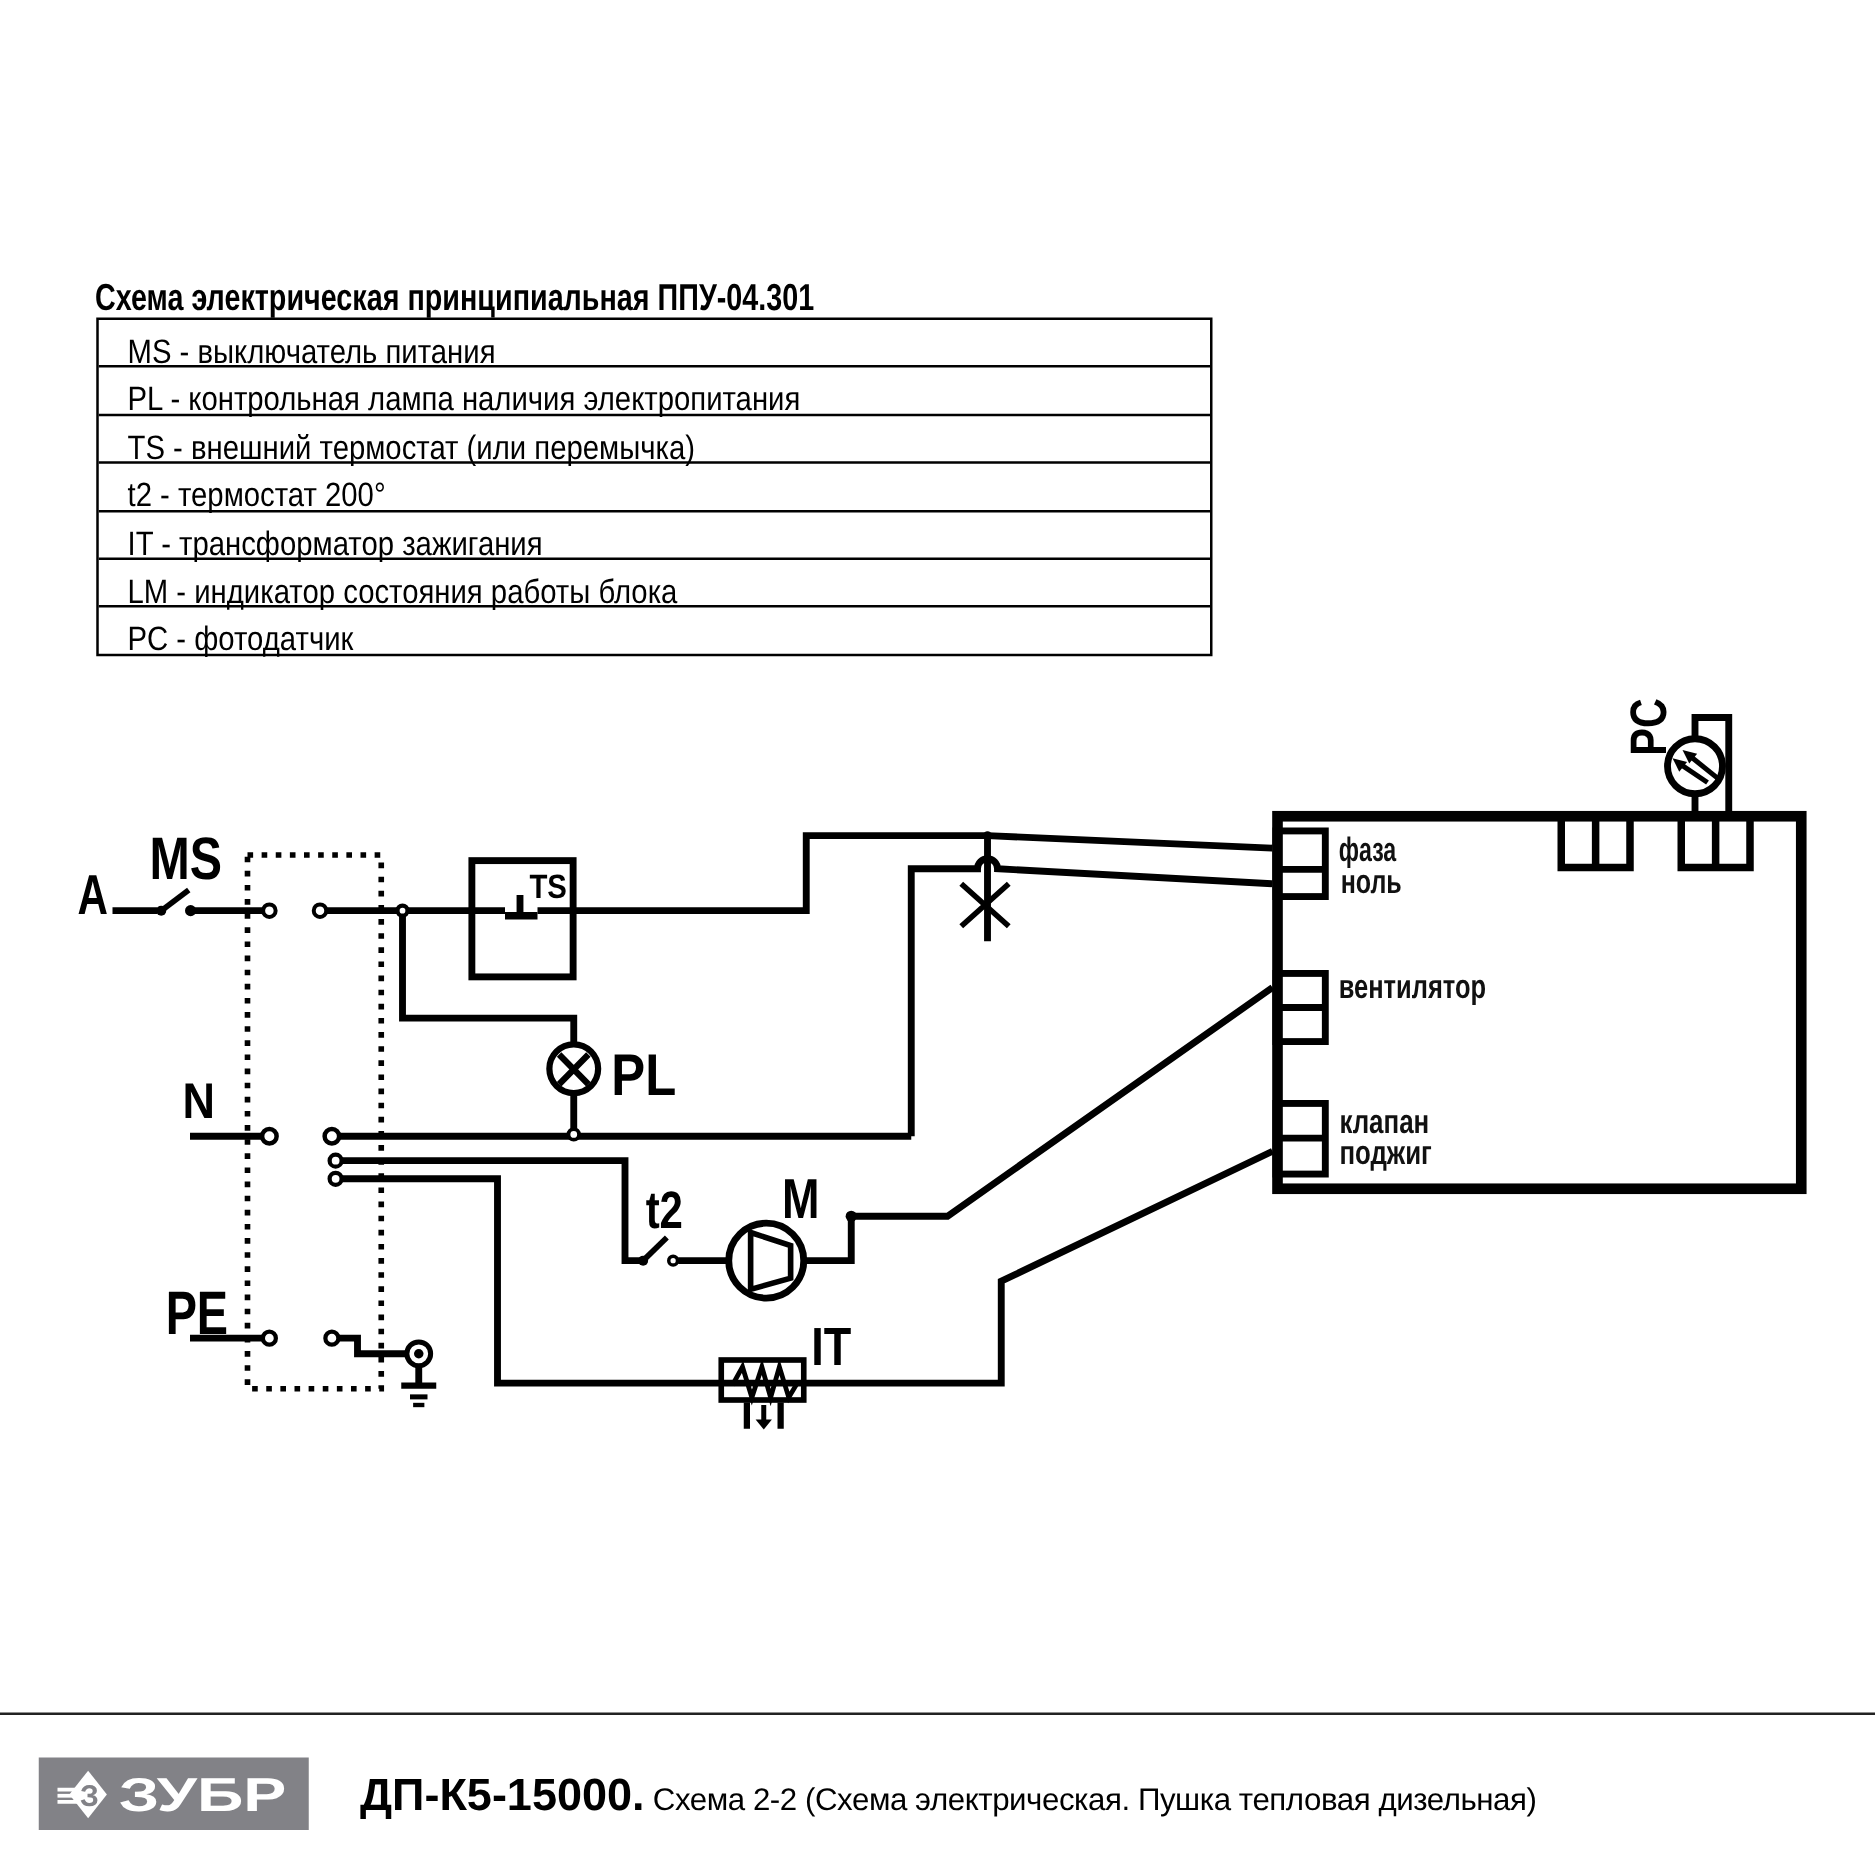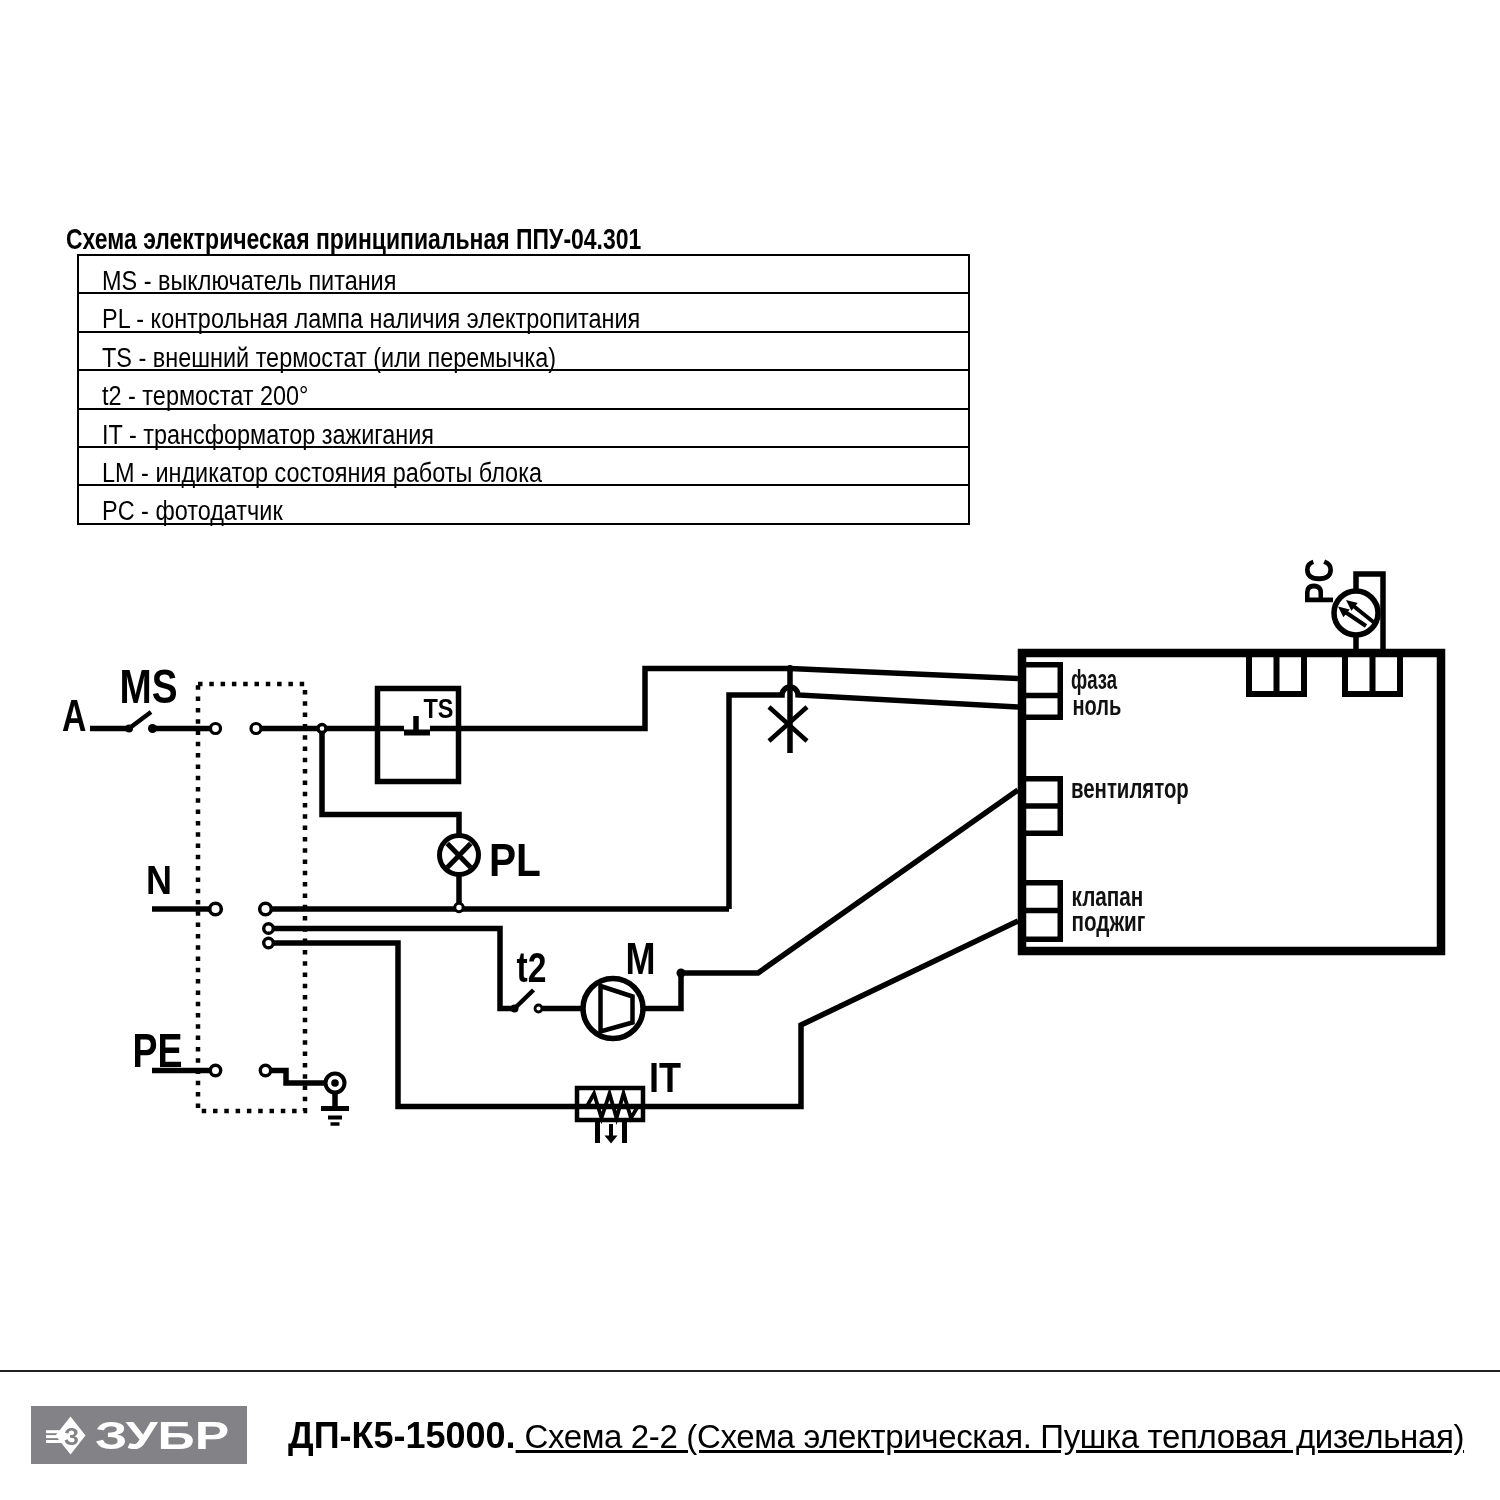--- a/index.html
+++ b/index.html
@@ -1,28 +1,28 @@
 <!DOCTYPE html>
 <html><head>
 <meta charset="utf-8">
 <style>
 html,body{margin:0;padding:0;}
 .page{position:relative;width:1500px;height:1500px;background:#fff;overflow:hidden;
   font-family:"Liberation Sans",sans-serif;color:#000;}
-.title{position:absolute;left:66px;top:222px;font-size:30px;font-weight:bold;white-space:nowrap;}
+.title{position:absolute;left:76px;top:222px;font-size:30px;font-weight:bold;white-space:nowrap;}
 .tbl{position:absolute;left:77px;top:254px;width:889px;border:2px solid #000;}
 .tbl .row{height:38.4px;border-bottom:2px solid #000;font-size:27px;padding-left:23px;
   white-space:nowrap;box-sizing:border-box;padding-top:10px;}
 .tbl .row:last-child{border-bottom:none;height:36.4px;}
 .tbl .row span{display:inline-block;transform:scaleX(0.868);transform-origin:0 50%;}
 .title span{display:inline-block;transform:scaleX(0.766);transform-origin:0 50%;}
 .hr{position:absolute;left:0;top:1370px;width:1500px;height:2px;background:#222;}
 .logo{position:absolute;left:31px;top:1406px;width:216px;height:58px;background:#828287;}
 .cap{position:absolute;left:288px;top:1415px;font-size:36px;font-weight:bold;white-space:nowrap;}
-.cap span{font-weight:normal;font-size:33px;letter-spacing:-0.35px;text-decoration:underline;}
+.cap span{font-weight:normal;font-size:25px;letter-spacing:-0.35px;}
 svg text{font-family:"Liberation Sans",sans-serif;}
 </style>
 </head>
 <body>
 <div class="page">
   <div class="title"><span>Схема электрическая принципиальная ППУ-04.301</span></div>
   <div class="tbl">
     <div class="row"><span>MS - выключатель питания</span></div>
     <div class="row"><span>PL - контрольная лампа наличия электропитания</span></div>
     <div class="row"><span>TS - внешний термостат (или перемычка)</span></div>

